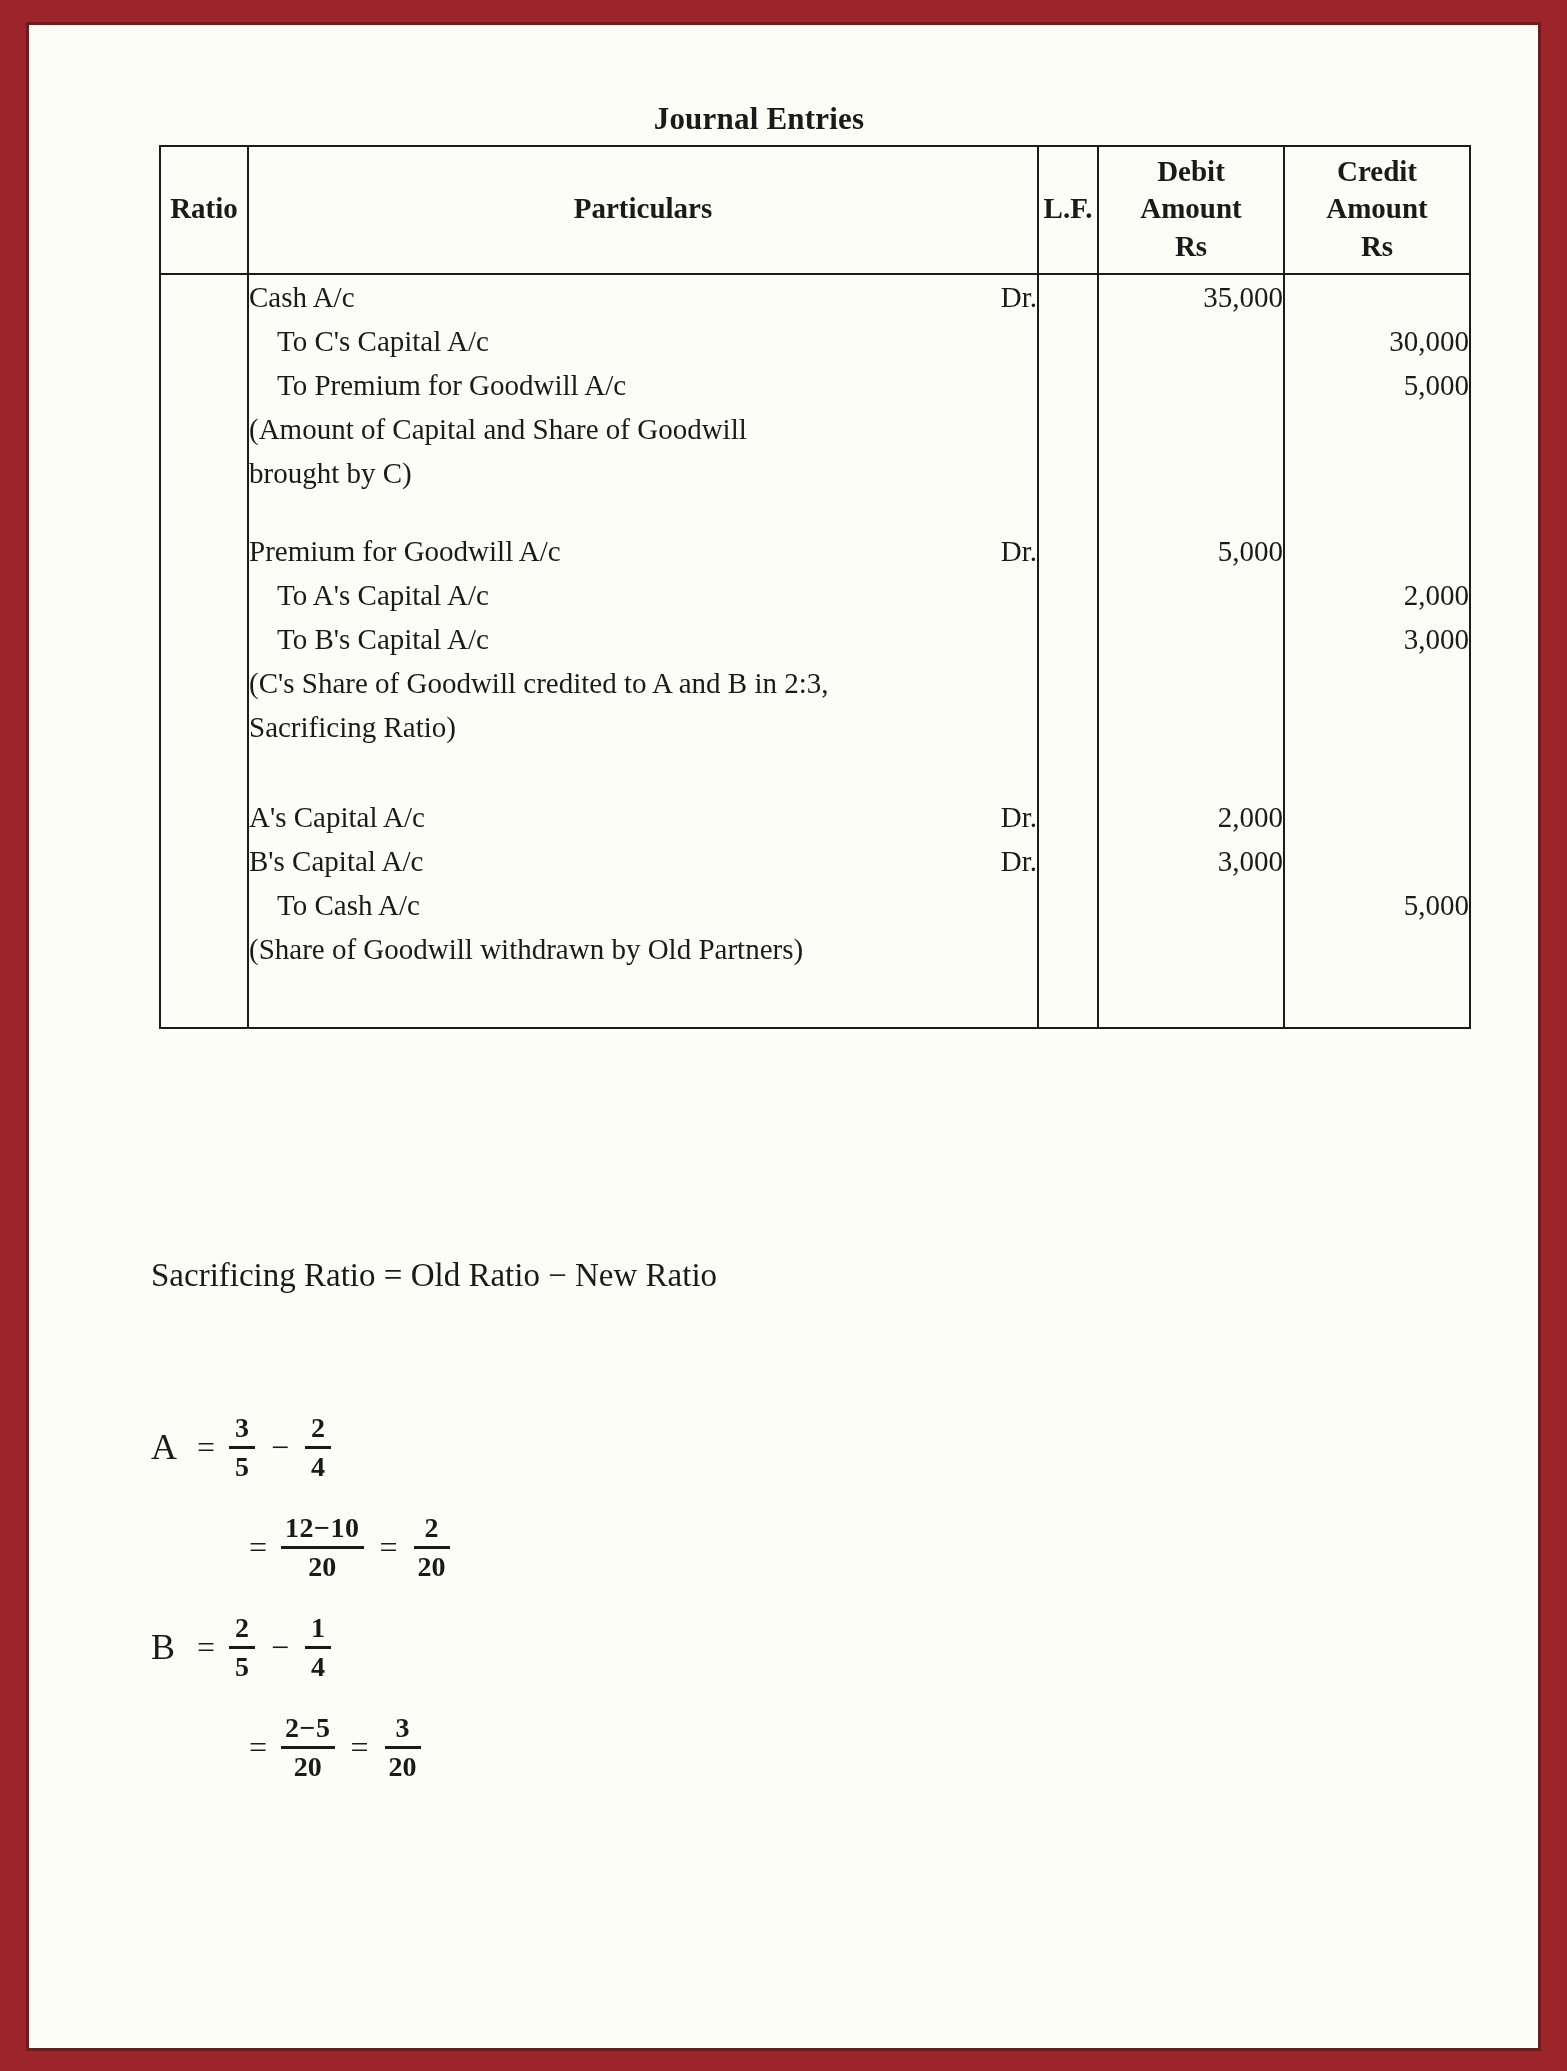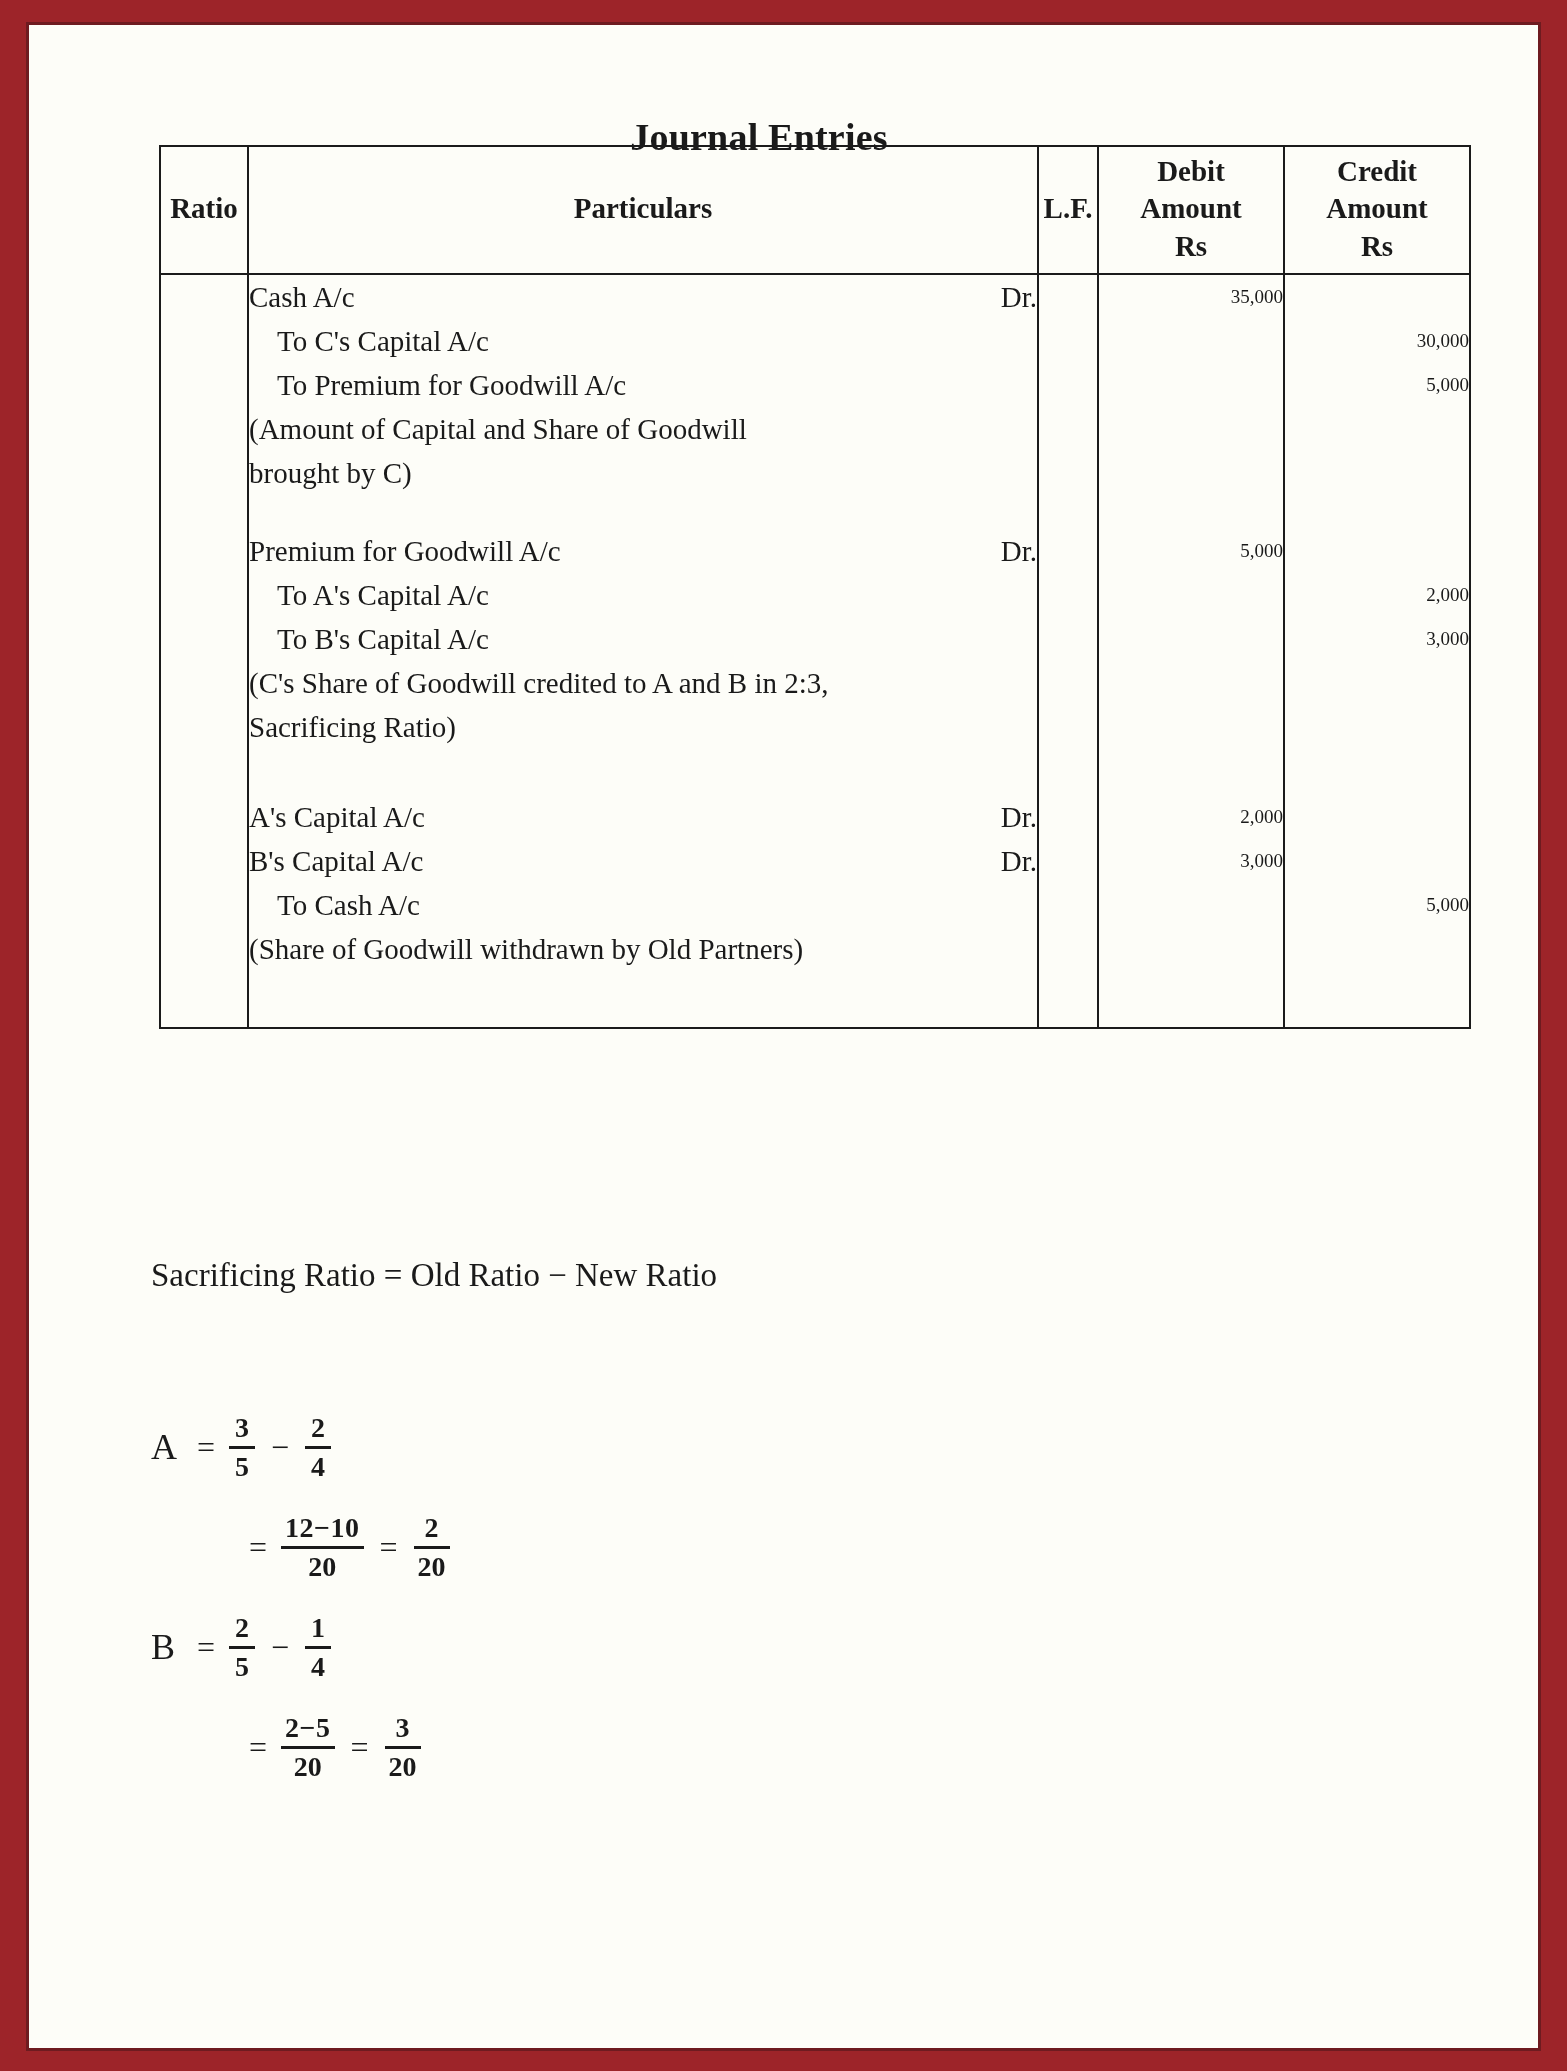--- a/index.html
+++ b/index.html
@@ -38,24 +38,24 @@
     position: absolute;
     left: 0; top: 0; right: 0; bottom: 0;
     background: #fdfdf8;
     overflow: hidden;
   }
 
   
   .sheet-title {
     position: absolute;
     left: 130px;
-    top: 90px;
+    top: 76px;
     width: 1200px;
     text-align: center;
-    font-size: 38px;
+    font-size: 31px;
     font-weight: bold;
     letter-spacing: 0.2px;
   }
 
   
   .journal-table {
     position: absolute;
     left: 130px;
     top: 120px;
     width: 1310px;
@@ -108,21 +108,21 @@
     line-height: 44px;
     white-space: nowrap;
   }
   .line .txt { display:inline-block; }
   .line .dr  { display:inline-block; }
   .indent-1 { padding-left: 28px; }
 
   
   .amount-cell {
     padding: 22px 18px 10px 10px;
-    font-size: 19px;
+    font-size: 29px;
     line-height: 1.0;
     text-align: right;
   }
   .amt-row {
     height: 44px;
     line-height: 44px;
     white-space: nowrap;
   }
   .amt-blank { visibility: hidden; }
 

